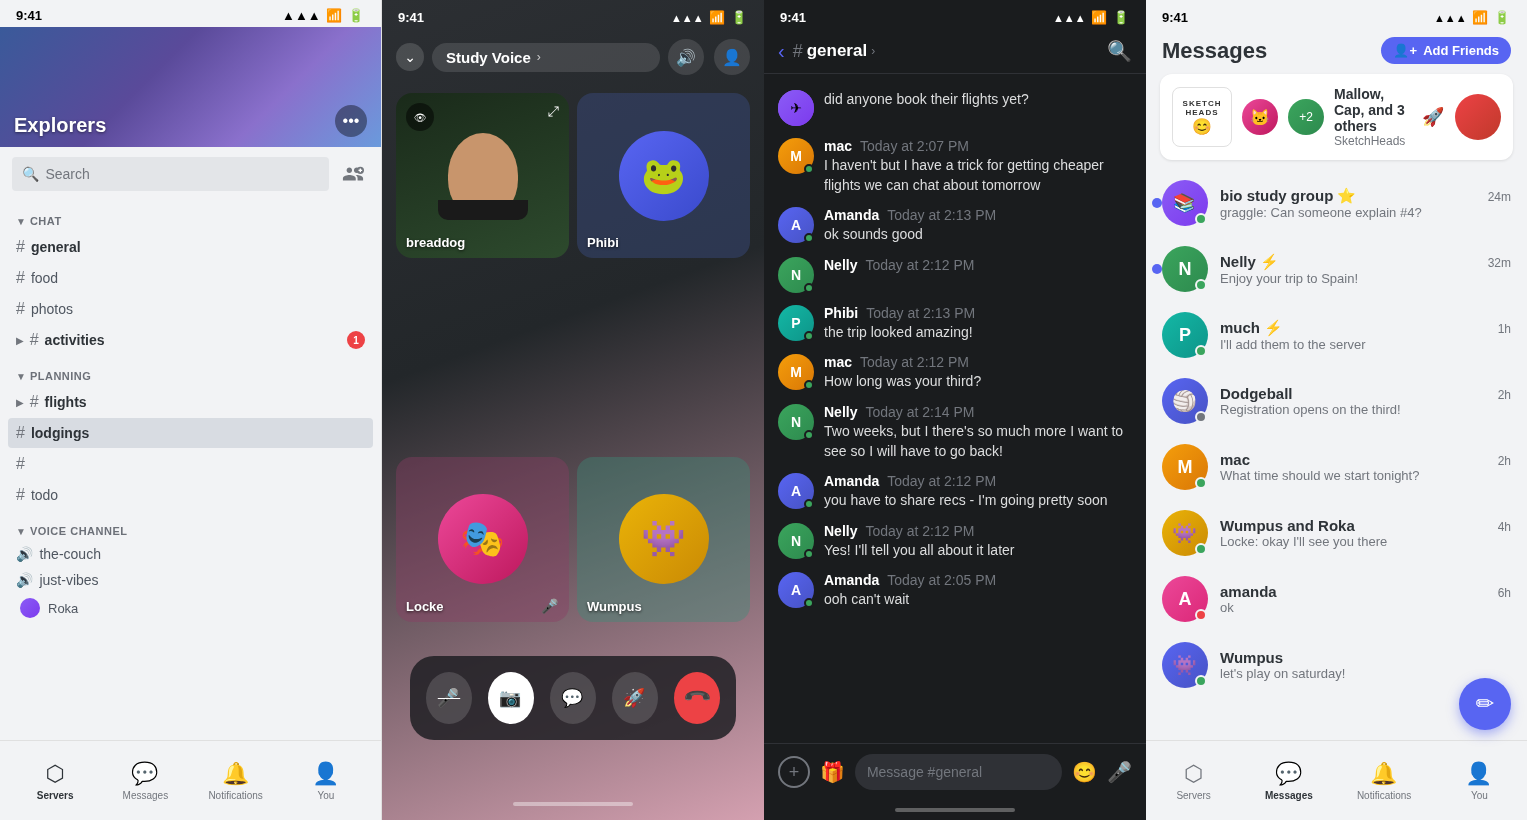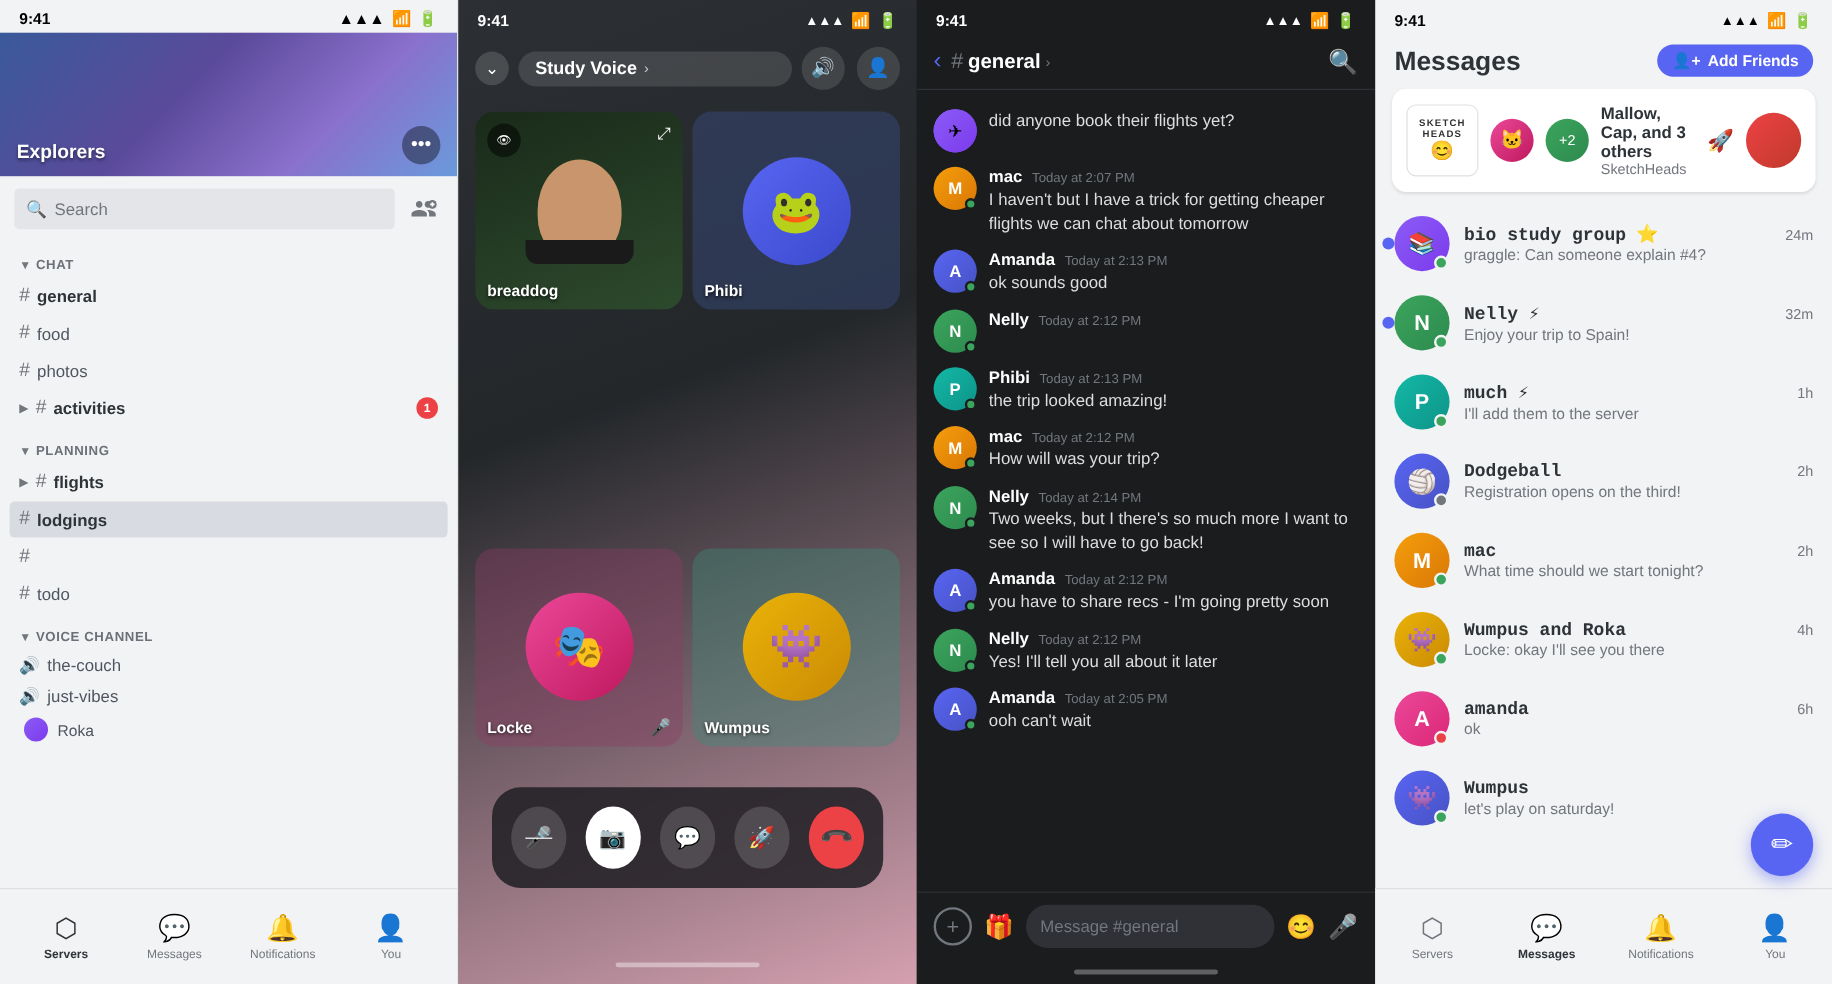--- a/index.html
+++ b/index.html
@@ -55,21 +55,21 @@
       left: 0;
       right: 0;
       padding: 10px 14px;
       display: flex;
       justify-content: space-between;
       align-items: flex-end;
     }
 
     .server-name {
       color: white;
-      font-size: 16px;
+      font-size: 20px;
       font-weight: 700;
       text-shadow: 0 1px 3px rgba(0,0,0,0.5);
     }
 
     .server-menu-btn {
       width: 32px;
       height: 32px;
       background: rgba(0,0,0,0.4);
       border-radius: 50%;
       display: flex;
@@ -559,21 +559,21 @@
     }
 
     .msg-author {
       color: white;
       font-size: 14px;
       font-weight: 600;
     }
 
     .msg-time {
       color: #72767d;
-      font-size: 11px;
+      font-size: 14px;
     }
 
     .msg-text {
       color: #dcddde;
       font-size: 14px;
       line-height: 1.4;
     }
 
     .chat-input-bar {
       display: flex;
@@ -764,21 +764,20 @@
     .dm-header-row {
       display: flex;
       justify-content: space-between;
       align-items: baseline;
     }
 
     .dm-name {
       font-size: 15px;
       font-weight: 600;
       color: #2e3338;
-      font-family: Liberation Mono, monospace;
     }
 
     .dm-time {
       font-size: 12px;
       color: #72767d;
     }
 
     .dm-preview {
       font-size: 13px;
       color: #72767d;
@@ -1170,21 +1169,21 @@
         <div style="width:36px;height:36px;border-radius:50%;background:linear-gradient(135deg,#f59e0b,#d97706);display:flex;align-items:center;justify-content:center;">
             <span style="color:white;font-weight:700;font-size:14px;">M</span>
           </div>
         <div class="online-dot green"></div>
       </div>
       <div class="msg-content">
         <div class="msg-header">
           <span class="msg-author">mac</span>
           <span class="msg-time">Today at 2:12 PM</span>
         </div>
-        <div class="msg-text">How will was your trip?</div>
+        <div class="msg-text">How long was your third?</div>
       </div>
     </div>
 
     <div class="message-row">
       <div style="position:relative;flex-shrink:0;">
         <div style="width:36px;height:36px;border-radius:50%;background:linear-gradient(135deg,#3ba55d,#2d8a4e);display:flex;align-items:center;justify-content:center;">
             <span style="color:white;font-weight:700;font-size:14px;">N</span>
           </div>
         <div class="online-dot green"></div>
       </div>

